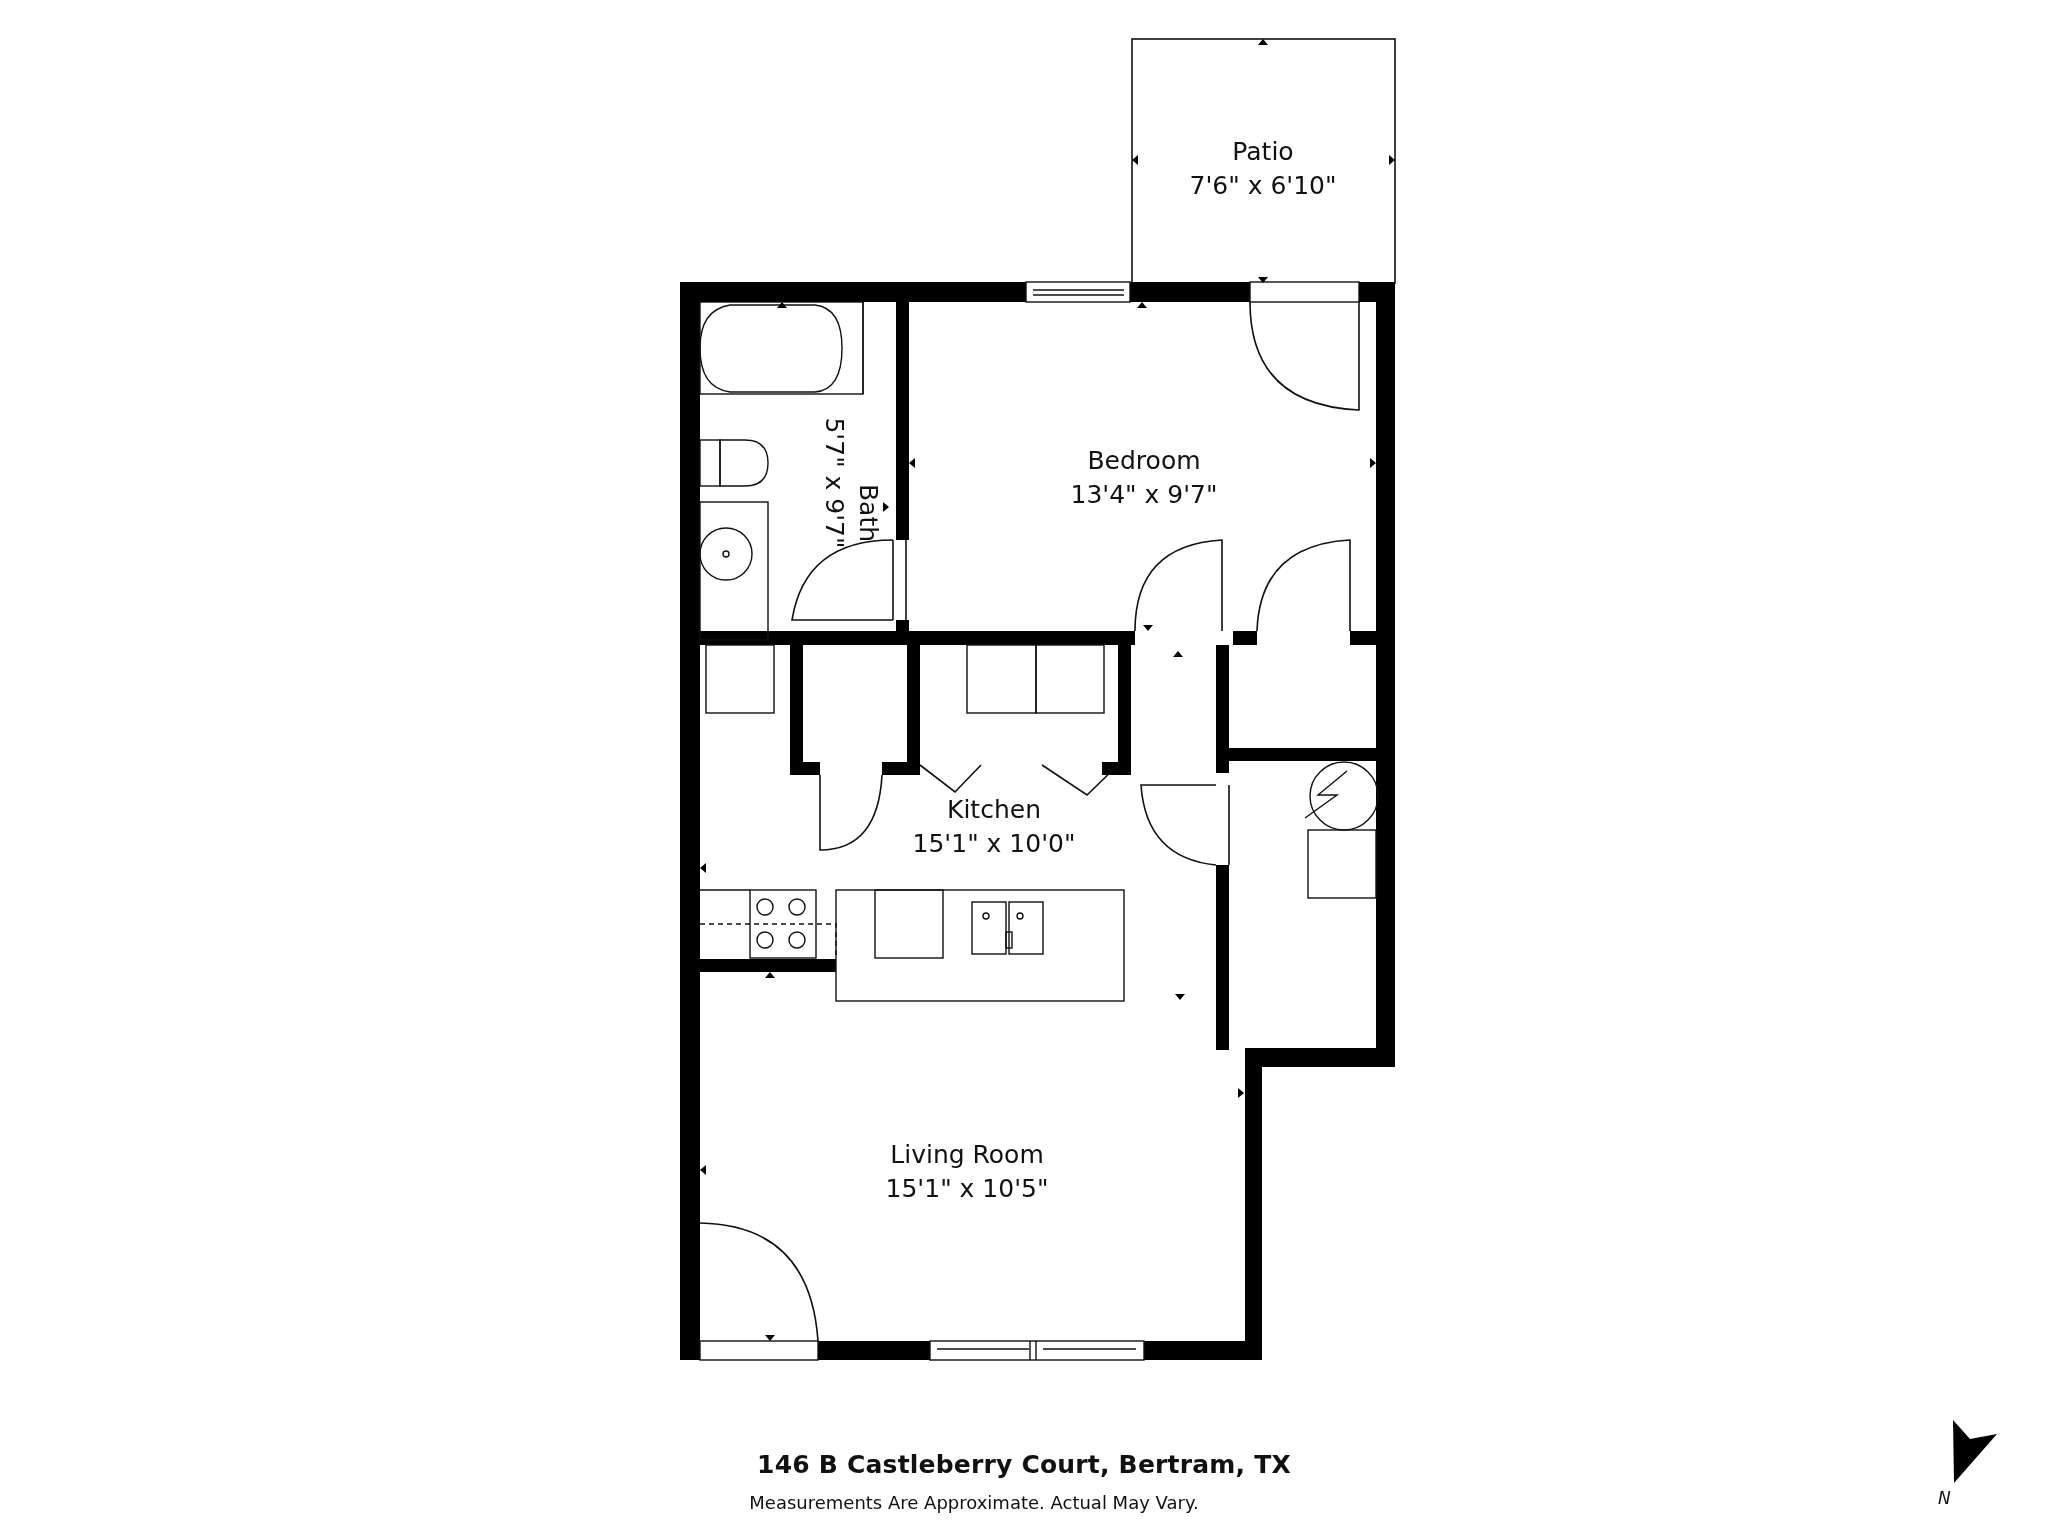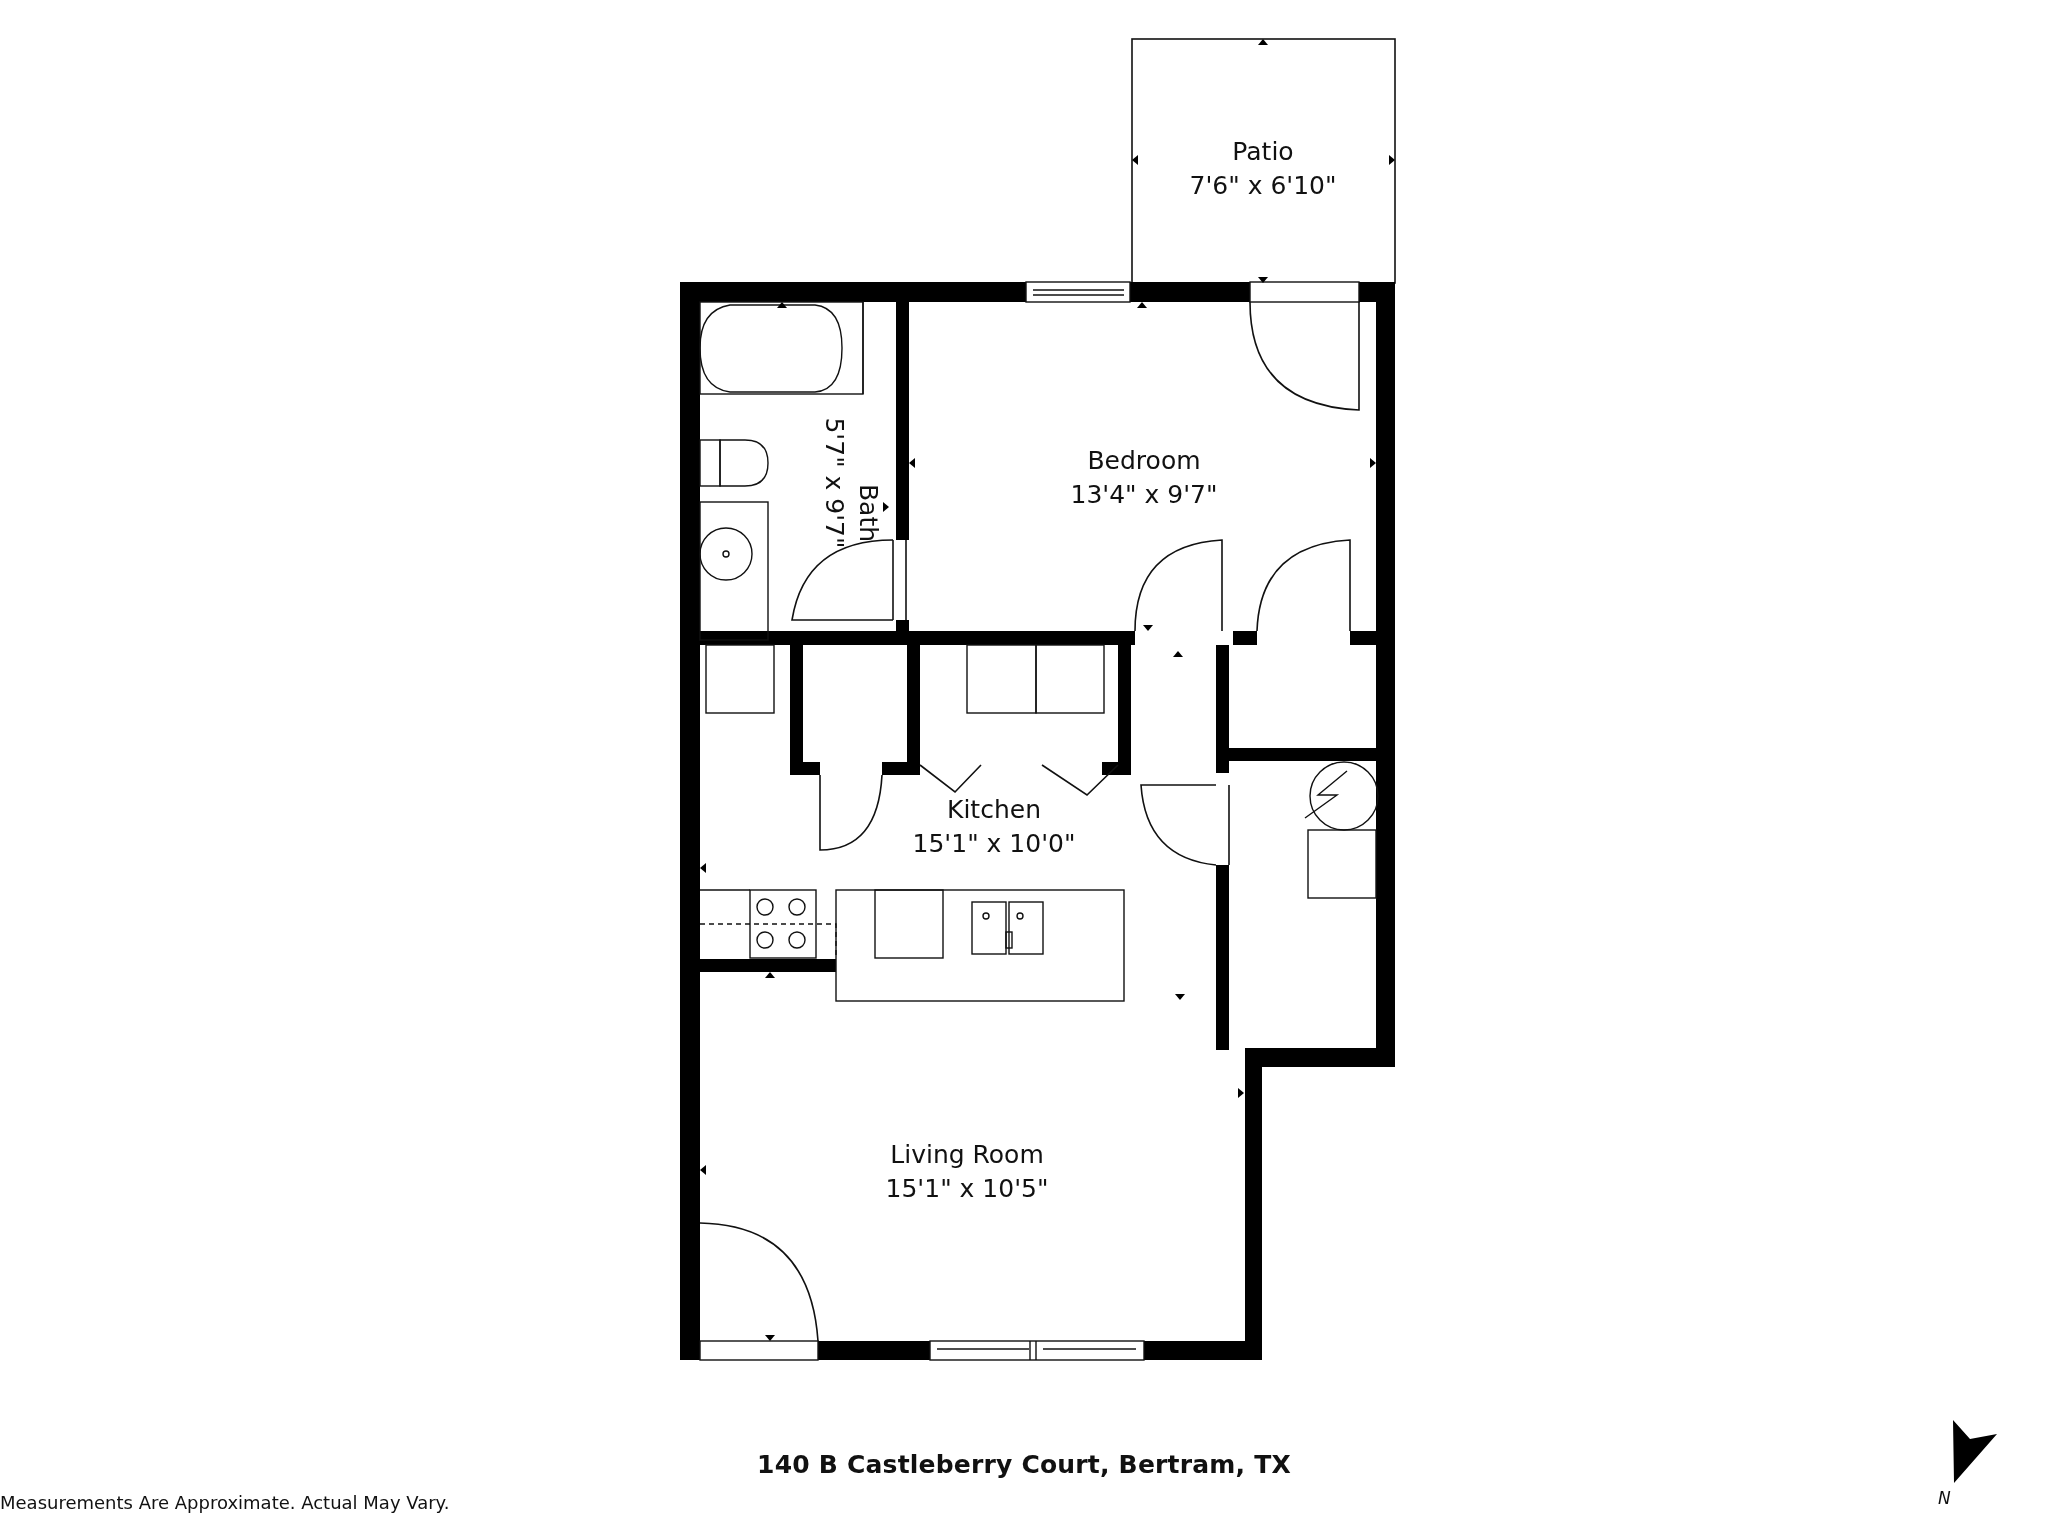--- a/index.html
+++ b/index.html
@@ -1,20 +1,20 @@
 <!DOCTYPE html>
 <html><head>
 <meta charset="utf-8">
 <style>
   html,body{margin:0;padding:0;background:#fff;}
   body{width:2048px;height:1536px;position:relative;overflow:hidden;font-family:"DejaVu Sans",sans-serif;}
   #plan{position:absolute;left:0;top:0;}
   .lbl{font-family:"DejaVu Sans",sans-serif;font-size:25px;fill:#111;text-anchor:middle;}
   .footer-title{position:absolute;left:0;width:2048px;top:1450px;text-align:center;font-family:"DejaVu Sans",sans-serif;font-size:25px;font-weight:bold;color:#111;letter-spacing:0.2px;}
-  .footer-note{position:absolute;left:0;width:1948px;top:1492px;font-family:"DejaVu Sans",sans-serif;font-size:18px;color:#111;}
+  .footer-note{position:absolute;left:0;width:1948px;top:1492px;text-align:center;font-family:"DejaVu Sans",sans-serif;font-size:18px;color:#111;}
   .north-label{position:absolute;left:1938px;top:1488px;font-family:"DejaVu Sans",sans-serif;font-size:17px;font-style:italic;color:#111;}
 </style>
 </head>
 <body>
 
 <svg id="plan" width="2048" height="1536" viewBox="0 0 2048 1536" xmlns="http://www.w3.org/2000/svg">
   <g fill="none" stroke="#111" stroke-width="1.6">
 
     <rect x="1132" y="39" width="263" height="244"></rect>
   </g>
@@ -180,15 +180,15 @@
 
   <text class="lbl" x="994" y="818"><tspan>Kitchen</tspan></text>
   <text class="lbl" x="994" y="852"><tspan>15'1" x 10'0"</tspan></text>
 
   <text class="lbl" x="967" y="1163"><tspan>Living Room</tspan></text>
   <text class="lbl" x="967" y="1197"><tspan>15'1" x 10'5"</tspan></text>
 
   <path d="M1953 1420 L1970 1439 L1997 1434 L1954 1483 Z" fill="#000"></path>
 </svg>
 
-<div class="footer-title">140 B Castleberry Court, Bertram, TX</div>
+<div class="footer-title">146 B Castleberry Court, Bertram, TX</div>
 <div class="footer-note">Measurements Are Approximate. Actual May Vary.</div>
 <div class="north-label">N</div>
 
 </body></html>

